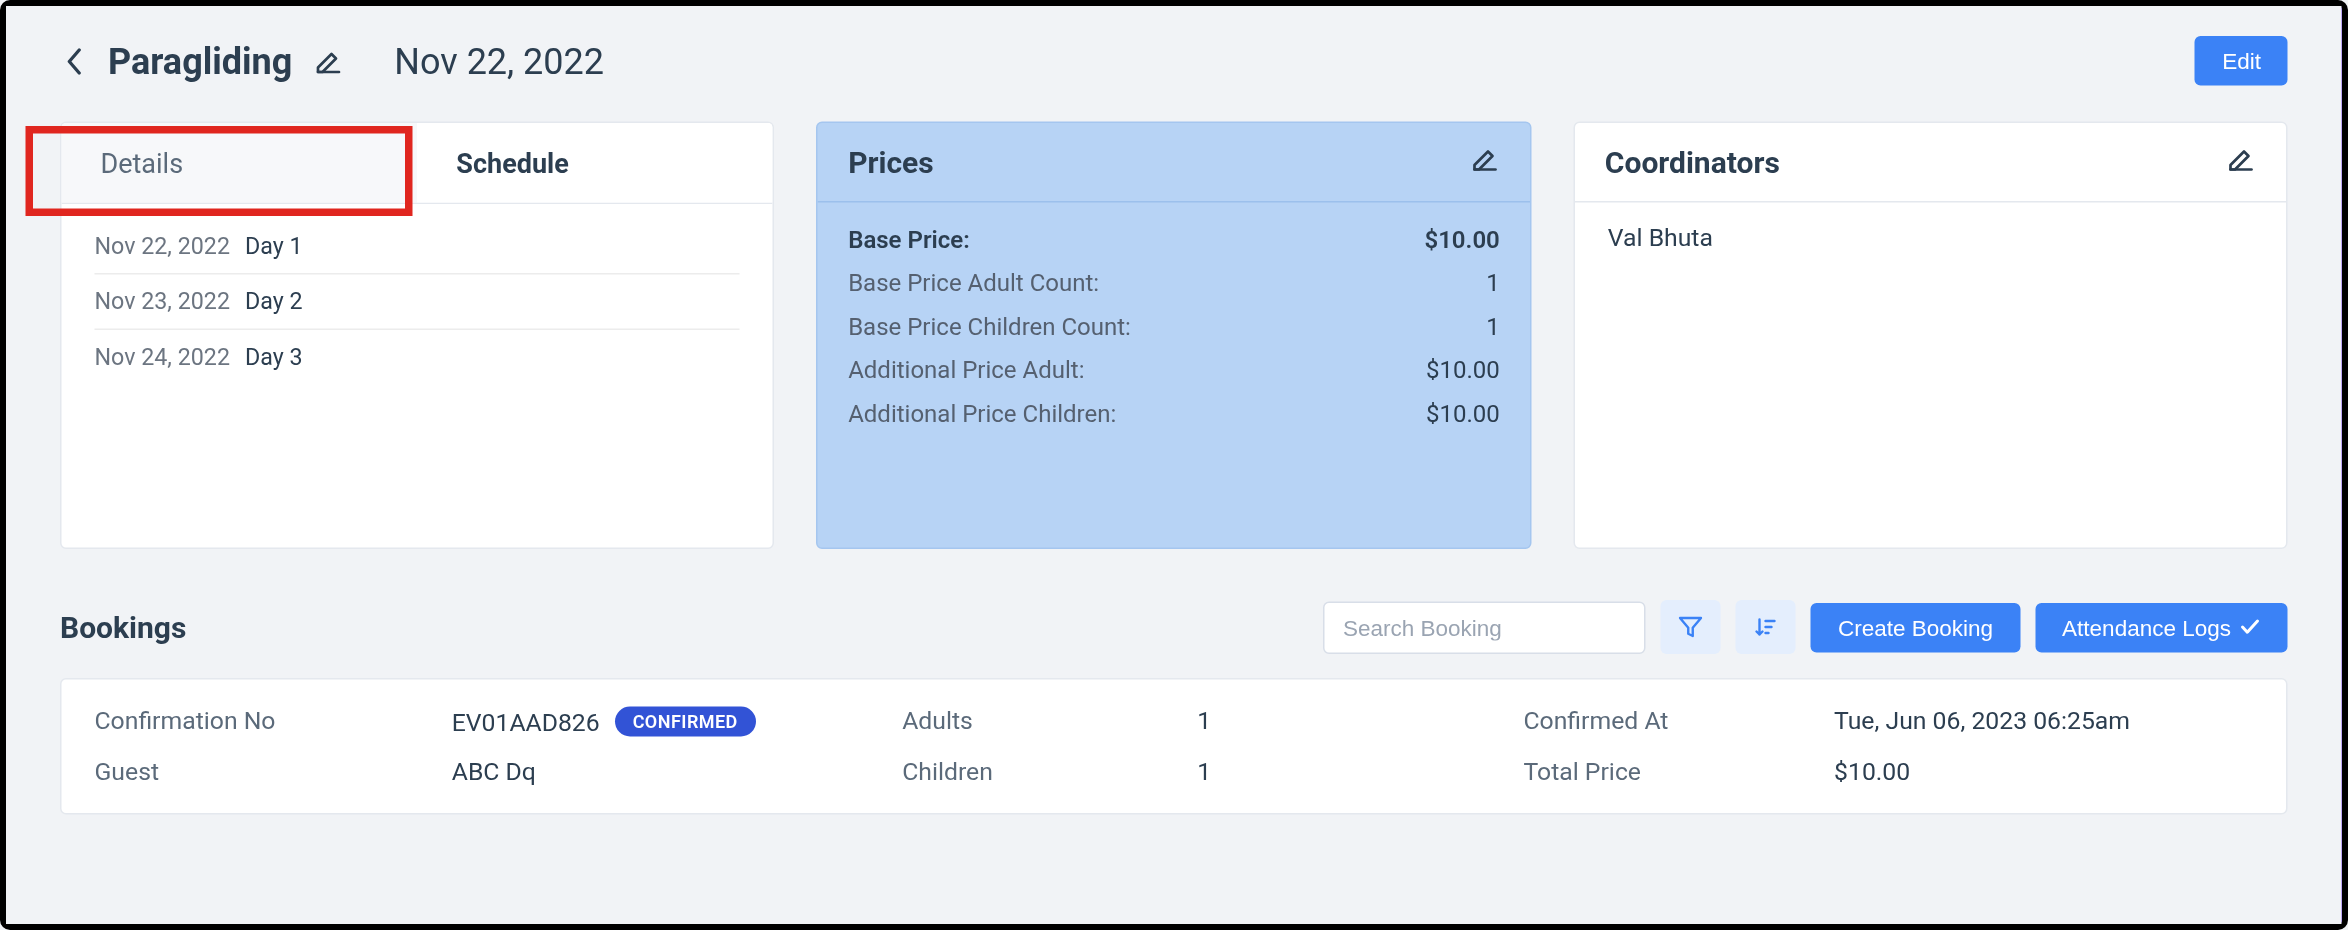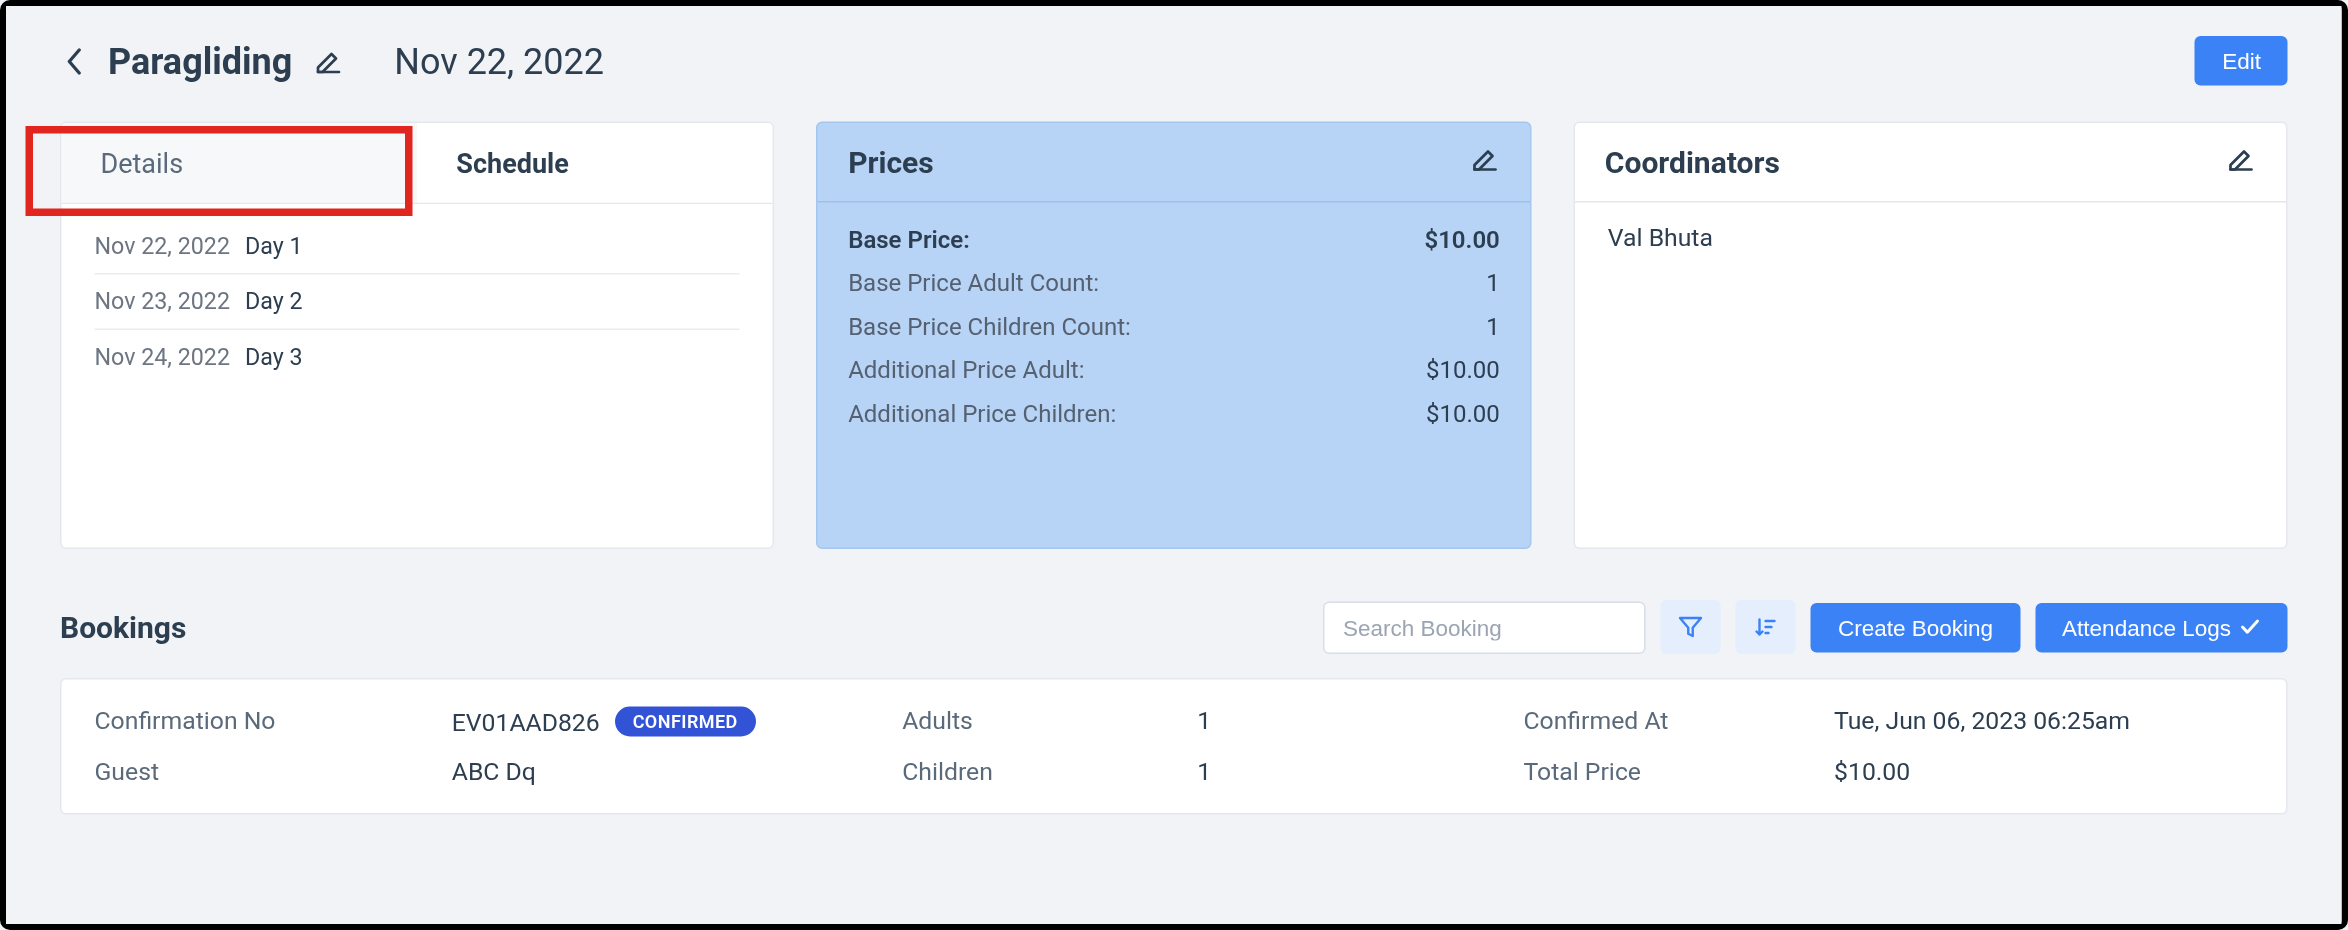--- a/index.html
+++ b/index.html
@@ -8,21 +8,21 @@
     background: #f1f3f6;
     color: #2c3e50;
     width: 2348px;
     height: 930px;
     overflow: hidden;
   }
   .outer {
     position: relative;
     width: 100%;
     height: 100%;
-    background: #22c55e;
+    background: #8b5cf6;
     border: 6px solid #000;
     border-radius: 10px;
   }
   .inner {
     width: 100%;
     height: 100%;
     background: #f1f3f6;
     padding: 20px 36px 30px 36px;
     transform-origin: top left;
     transform: scale(1.5);

